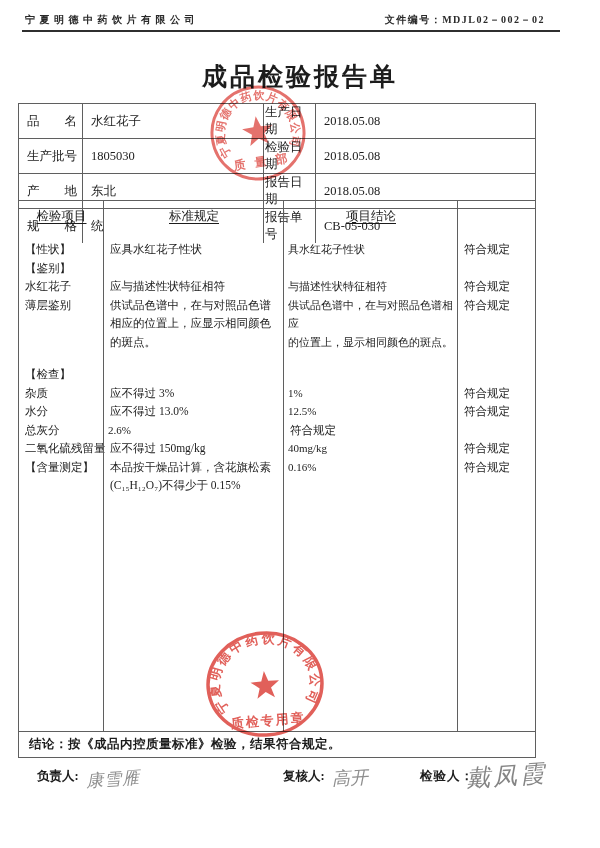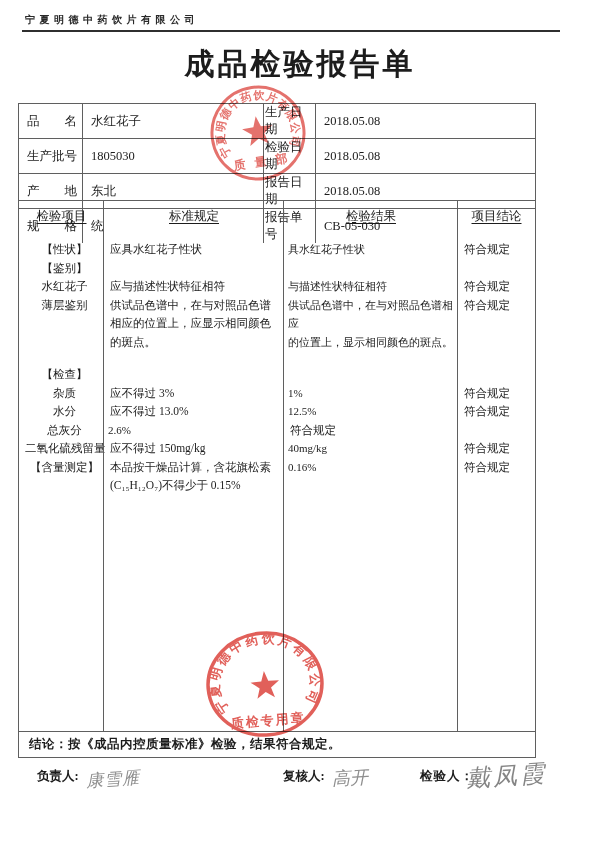--- a/index.html
+++ b/index.html
@@ -5,43 +5,43 @@
   html,body{margin:0;padding:0;background:#ffffff;}
   .page{
     position:relative;width:560px;height:848px;background:#ffffff;overflow:hidden;
     font-family:"Liberation Serif","DejaVu Serif",serif;color:#1c1c1c;border-radius:24px;
   }
   
   .hdr-left{position:absolute;left:25px;top:13px;font-size:10px;font-weight:bold;letter-spacing:4.5px;color:#2a2a2a;}
   .hdr-right{position:absolute;right:15px;top:13px;font-size:10px;font-weight:bold;letter-spacing:1.5px;color:#2a2a2a;}
   .hdr-rule{position:absolute;left:22px;top:30px;width:564px;height:2px;background:#2f2f2f;}
   
-  .title{position:absolute;left:0;top:44px;width:600px;margin:0;text-align:center;
-         font-size:30px;font-weight:bold;letter-spacing:3px;font-family:Liberation Mono, monospace;}
+  .title{position:absolute;left:0;top:60px;width:600px;margin:0;text-align:center;
+         font-size:25px;font-weight:bold;letter-spacing:3px;font-family:Liberation Mono, monospace;}
   
   .info{
     position:absolute;left:18px;top:103px;width:518px;height:98px;box-sizing:border-box;
     border:1px solid #5f5f5f;display:grid;
     grid-template-columns:64px 181px 52px 1fr;grid-template-rows:repeat(4,1fr);
     font-size:12.5px;
   }
   .ic{display:flex;align-items:center;box-sizing:border-box;padding:0 0 0 8px;border-color:#5f5f5f;}
   .ic.br{border-right:1px solid #5f5f5f;}
   .ic.bb{border-bottom:1px solid #5f5f5f;}
   .ic.lab2{padding:0 1px;letter-spacing:0;}
   
   .mtable{
     position:absolute;left:18px;top:200px;width:518px;height:558px;box-sizing:border-box;
     border:1px solid #5f5f5f;font-size:11.5px;
   }
   .mrow{display:grid;grid-template-columns:85px 180px 174px 1fr;line-height:18.5px;}
   .mhead{height:30px;align-items:center;font-size:12.5px;}
   .mhead .hc{text-align:center;text-decoration:underline;text-underline-offset:3px;}
   .mbody{padding-top:9px;}
-  .mrow .c1{padding-left:6px;white-space:nowrap;text-align:center;}
+  .mrow .c1{padding-left:6px;white-space:nowrap;}
   .mrow .c2{padding-left:6px;white-space:pre-wrap;}
   .mrow .c3{padding-left:4px;white-space:pre-wrap;font-size:11px;}
   .mrow .c4{padding-left:6px;}
   .row-gap{margin-top:14px;}
   .vline{position:absolute;top:0;width:1px;height:531px;background:#5f5f5f;}
   .v1{left:84px;} .v2{left:264px;} .v3{left:438px;}
   .concl{
     position:absolute;left:0;bottom:0;width:100%;height:26px;box-sizing:border-box;
     border-top:1px solid #5f5f5f;display:flex;align-items:center;padding-left:10px;
     font-size:12.5px;font-weight:bold;letter-spacing:.5px;margin-top:25px;
@@ -61,20 +61,21 @@
   .st-fill{fill:var(--stamp,#dd4a43);}
   .st-arc{fill:var(--stamp,#dd4a43);font-weight:bold;}
   .st-dept{fill:var(--stamp,#dd4a43);font-weight:bold;}
 </style>
 </head>
 <body>
 
 <div class="page">
 
   <div class="hdr-left">宁夏明德中药饮片有限公司</div>
+  <div class="hdr-right">文件编号：MDJL02－002－02</div>
   <div class="hdr-rule"></div>
 
   <h1 class="title">成品检验报告单</h1>
 
   <div class="info">
     <div class="ic br bb">品　　名</div>
     <div class="ic br bb">水红花子</div>
     <div class="ic br bb lab2">生产日期</div>
     <div class="ic bb">2018.05.08</div>
 
@@ -91,21 +92,20 @@
     <div class="ic br">规　　格</div>
     <div class="ic br">统</div>
     <div class="ic br lab2">报告单号</div>
     <div class="ic">CB-05-030</div>
   </div>
 
   <div class="mtable">
     <div class="mrow mhead">
       <div class="hc">检验项目</div>
       <div class="hc">标准规定</div>
-      <div class="hc">检验结果</div>
       <div class="hc">项目结论</div>
     </div>
 
     <div class="mbody">
       <div class="mrow">
         <div class="c1">【性状】</div>
         <div class="c2">应具水红花子性状</div>
         <div class="c3">具水红花子性状</div>
         <div class="c4">符合规定</div>
       </div>

